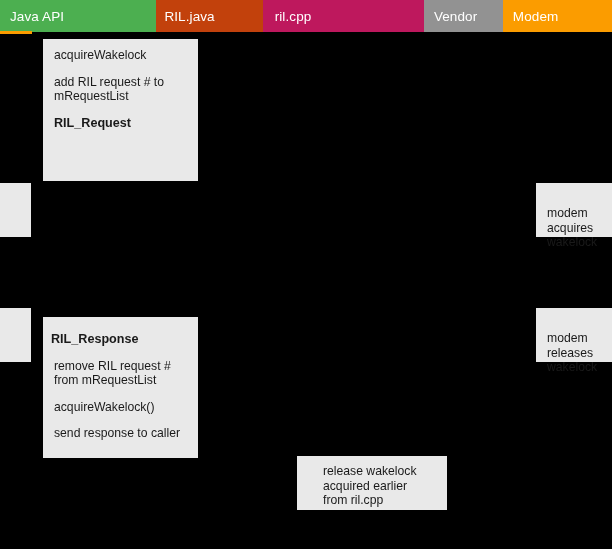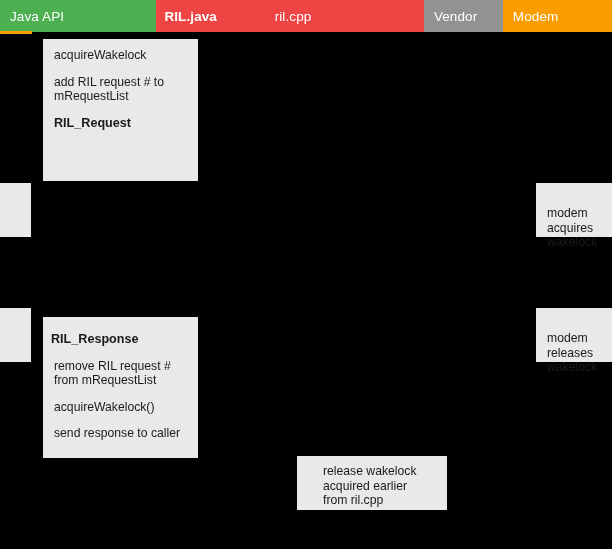--- a/index.html
+++ b/index.html
@@ -32,22 +32,22 @@
     align-items: center;
     box-sizing: border-box;
     padding-left: 10px;
     color: #ffffff;
     font-size: 13.5px;
     letter-spacing: 0.1px;
     white-space: nowrap;
     overflow: hidden;
   }
   .lane-java   { background: #4caf50; width: 165px; }
-  .lane-riljava{ background: #ef4444; width: 112px;  padding-left: 8px; font-weight: bold; }
-  .lane-rilcpp { background: #ef4444; width: 170px; padding-left: 12px; }
+  .lane-riljava{ background: #c2410c; width: 112px;  padding-left: 8px; }
+  .lane-rilcpp { background: #be185d; width: 170px; padding-left: 12px; }
   .lane-vendor { background: #929292; width: 83px;  padding-left: 10px; text-align: center; }
   .lane-modem  { background: #fb9c00; width: 115px; padding-left: 10px; }
 
   
   #orange-accent {
     position: absolute;
     left: 0;
     top: 31px;
     width: 32px;
     height: 3px;

